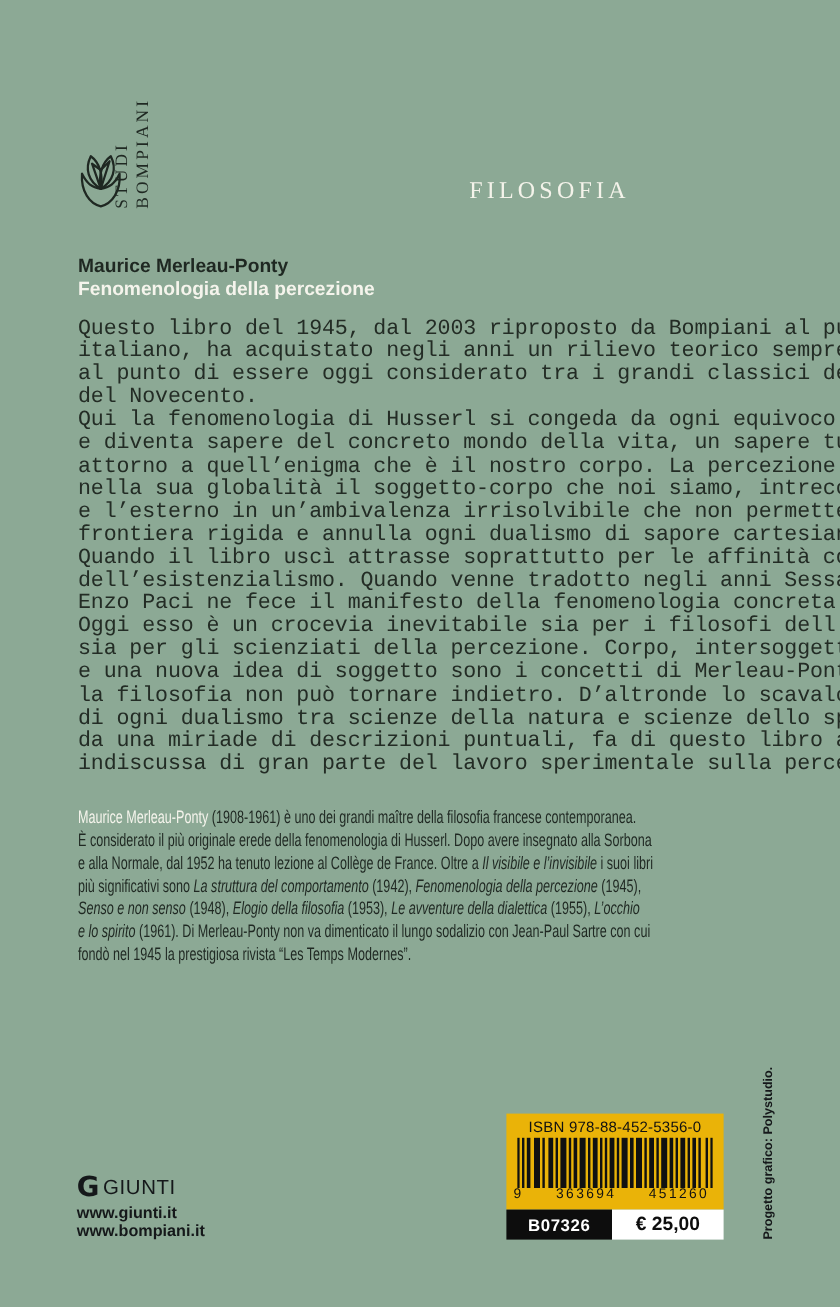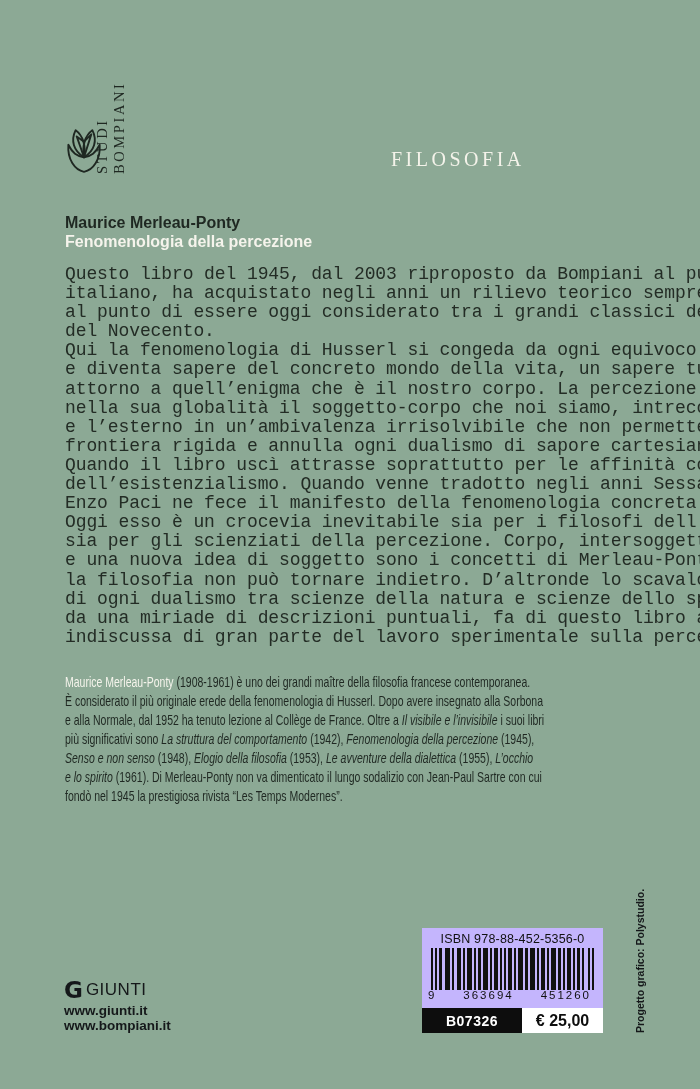--- a/index.html
+++ b/index.html
@@ -43,29 +43,29 @@
   }
   .seg-white  { color:#F5F4EC; }
   .seg-italic { font-style:italic; }
   
   .giunti { position:absolute; left:64px; top:980px; display:flex; align-items:center; color:#15181A; }
   .gmark  { font-family:"DejaVu Sans", sans-serif; font-weight:900; font-size:23px; line-height:20px; margin-right:3px; }
   .gname  { font-size:17px; font-weight:normal; letter-spacing:0.5px; }
   .urls   { position:absolute; left:64px; top:1004px; font-size:13.5px; font-weight:bold; line-height:14.5px; color:#15181A; }
   
   .barcode-block { position:absolute; left:422px; top:928px; width:181px; }
-  .isbn-area { background:#c4b5fd; height:80px; box-sizing:border-box; padding-top:4px; text-align:center; }
+  .isbn-area { background:#eab308; height:80px; box-sizing:border-box; padding-top:4px; text-align:center; }
   .isbn-label { font-size:12.5px; color:#111; letter-spacing:0.2px; }
   .bars { display:block; margin:2px auto 0; }
   .bc-digits {
     display:flex; justify-content:space-between; padding:0 12px 0 6px;
     font-size:11.5px; color:#111; letter-spacing:2px; margin-top:-1px;
   }
   .code-row   { display:flex; height:25px; }
-  .code-black { width:100px; background:#0D0D0D; color:#FFF; font-weight:bold; font-size:14px;
+  .code-black { width:88px; background:#0D0D0D; color:#FFF; font-weight:bold; font-size:14px;
                 display:flex; align-items:center; justify-content:center; letter-spacing:0.5px; }
   .code-price { flex:1; background:#ffffff; color:#0D0D0D; font-weight:bold; font-size:16px;
                 display:flex; align-items:center; justify-content:center; }
   
   .credit {
     position:absolute; left:646px; top:1021px;
     transform-origin:0 100%; transform:rotate(-90deg);
     font-size:10.5px; font-weight:bold; color:#15181A;
     line-height:12px; height:12px; white-space:nowrap;
   }

